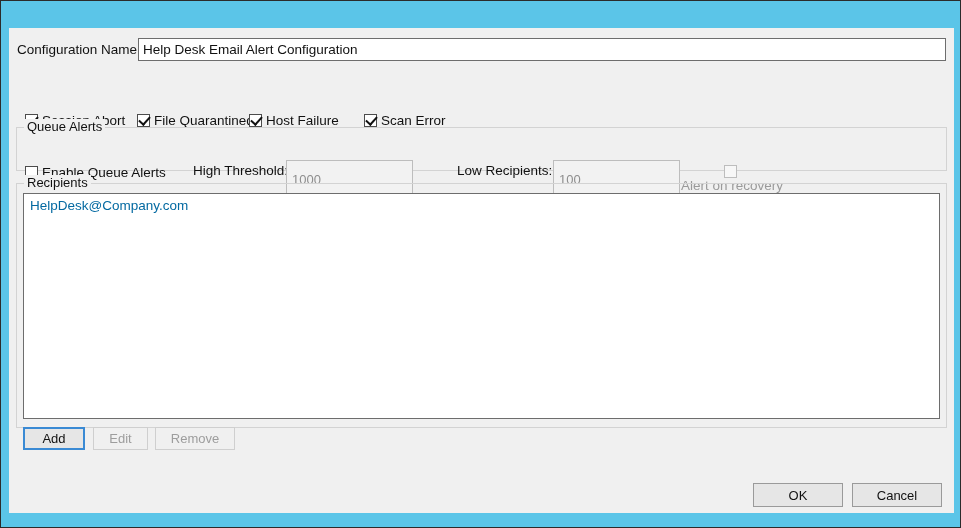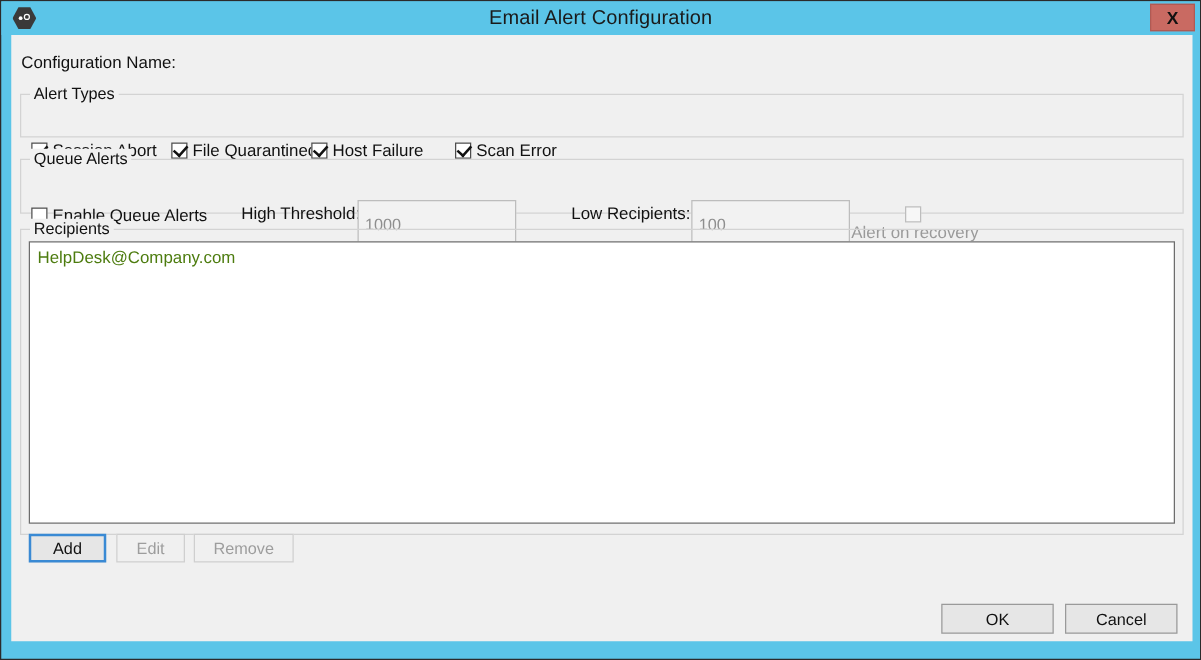--- a/index.html
+++ b/index.html
@@ -235,21 +235,21 @@
     top: 165px;
     width: 917px;
     height: 226px;
     box-sizing: border-box;
     background: #ffffff;
     border: 1px solid #6d6d6d;
     overflow: hidden;
   }
   .recip-item {
     font-size: 13.5px;
-    color: #4d7c0f;
+    color: #0369a1;
     padding: 4px 0 2px 6px;
     white-space: nowrap;
     cursor: default;
   }
 
   
   .btn {
     position: absolute;
     box-sizing: border-box;
     background: #e6e6e6;
@@ -277,39 +277,28 @@
   #btn-remove { left: 146px; top: 399px; width: 80px; height: 23px; }
 
   #btn-ok     { left: 744px; top: 455px; width: 90px; height: 24px; }
   #btn-cancel { left: 843px; top: 455px; width: 90px; height: 24px; }
 </style>
 </head>
 <body>
 
 <div class="window">
 
-  <div class="titlebar">
-    <div class="title-icon">
-      <div class="hex"></div>
-      <div class="ring"></div>
-      <div class="dot"></div>
-    </div>
-    <div class="title-text">Email Alert Configuration</div>
-    <div class="close-btn">X</div>
-  </div>
 
   <div class="client">
 
     <div class="cfg-row">
       <div class="cfg-label">Configuration Name:</div>
-    </div>
-
-    <div class="groupbox" id="gb-alert-types">
-      <span class="group-legend">Alert Types</span>
-    </div>
+      <input class="cfg-input" type="text" value="Help Desk Email Alert Configuration" style="">
+    </div>
+
 
     <div class="cb" id="cb-session-abort">
       <span class="box">
           <span class="tick"></span>
         </span>
       <span>Session Abort</span>
     </div>
     <div class="cb" id="cb-file-quarantined">
       <span class="box">
           <span class="tick"></span>

